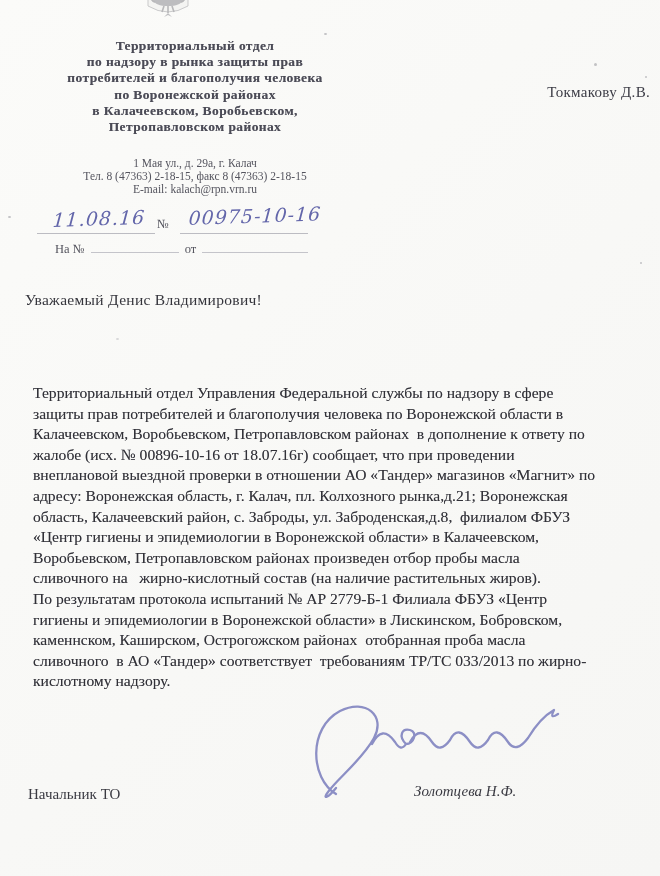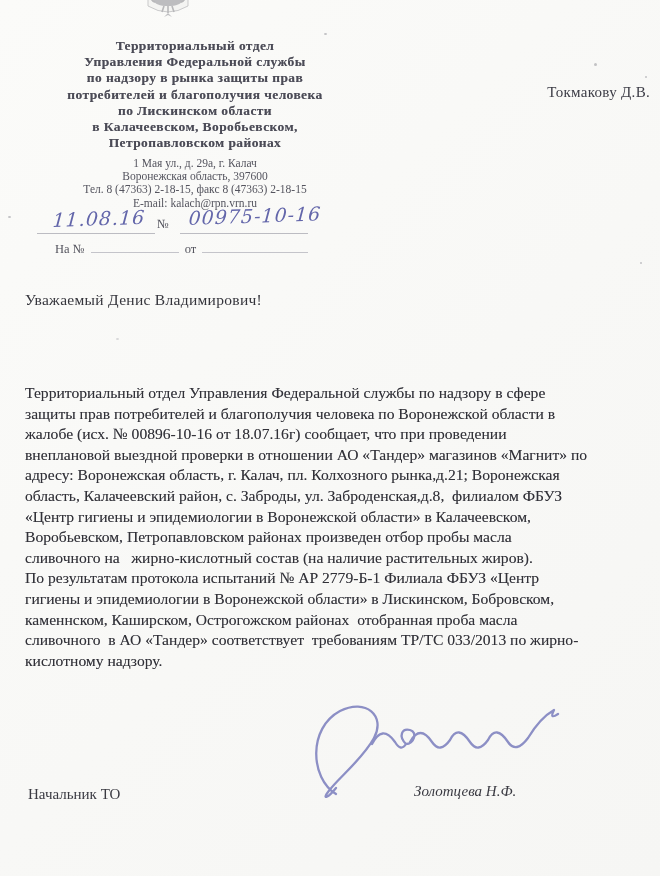--- a/index.html
+++ b/index.html
@@ -46,21 +46,21 @@
   .reply-row{left:55px;top:241px;font-size:12.5px;color:#54545e;}
   .reply-line{display:inline-block;border-bottom:1px solid #c4c4ca;height:11px;}
   .rl1{width:88px;margin:0 6px 0 6px;}
   .rl2{width:106px;margin-left:6px;}
   
   .salutation{
     left:25px;top:291px;width:620px;text-align:left;
     font-size:15.5px;color:#35353c;letter-spacing:.3px;
   }
   .body-block{
-    left:25px;top:383px;width:628px;
+    left:33px;top:383px;width:628px;
     font-size:15.6px;line-height:20.6px;color:#313138;
     text-shadow:0 0 .4px rgba(50,50,60,.4);
   }
   .body-line{white-space:pre;}
   
   .sign-svg{left:302px;top:698px;width:285px;height:100px;}
   .sig-position{left:28px;top:786px;font-size:15px;color:#3a3a42;}
   .sig-name{left:414px;top:783px;font-size:15px;color:#3a3a42;font-style:italic;}
   
   .speck{position:absolute;border-radius:50%;background:#c2c2c4;}
@@ -73,52 +73,51 @@
   <svg class="abs emblem" viewBox="0 0 52 40" fill="none">
     <path d="M6 2 L46 2 L46 22 Q26 34 6 22 Z" stroke="#b9b9bb" stroke-width="1" fill="#f2f2f0"></path>
     <path d="M26 6 C18 6 12 10 12 16 C12 20 18 22 26 22 C34 22 40 20 40 16 C40 10 34 6 26 6 Z" fill="#a9a9ad"></path>
     <path d="M14 8 C8 10 8 16 13 18 M38 8 C44 10 44 16 39 18" stroke="#a2a2a6" stroke-width="2"></path>
     <path d="M22 22 L20 28 M26 22 L26 29 M30 22 L32 28" stroke="#a2a2a6" stroke-width="1.6"></path>
     <path d="M26 29 L22 33 L26 31 L30 33 Z" fill="#a9a9ad"></path>
   </svg>
 
   <div class="abs org-block">
     <div>Территориальный отдел</div>
-    <div>Управления Федеральной службы</div>
     <div>по надзору в рынка защиты прав</div>
     <div>потребителей и благополучия человека</div>
-    <div>по Лискинском области</div>
+    <div>по Воронежской районах</div>
     <div>в Калачеевском, Воробьевском,</div>
     <div>Петропавловском  районах</div>
   </div>
 
   <div class="abs recipient">Токмакову Д.В.</div>
 
   <div class="abs addr-block">
     <div>1 Мая ул., д. 29а, г. Калач</div>
-    <div>Воронежская область, 397600</div>
     <div>Тел. 8 (47363) 2-18-15, факс 8 (47363) 2-18-15</div>
     <div>E-mail: kalach@rpn.vrn.ru</div>
   </div>
 
   <div class="abs hw hw-date">11.08.16</div>
   <div class="abs u-line line-date"></div>
   <div class="abs num-sign">№</div>
   <div class="abs hw hw-num">00975-10-16</div>
   <div class="abs u-line line-num"></div>
 
   <div class="abs reply-row">
     <span>На №</span><span class="reply-line rl1"></span><span>от</span><span class="reply-line rl2"></span>
   </div>
 
   <div class="abs salutation">Уважаемый Денис Владимирович!</div>
 
   <div class="abs body-block">
     <div class="body-line">Территориальный отдел Управления Федеральной службы по надзору в сфере</div>
     <div class="body-line">защиты прав потребителей и благополучия человека по Воронежской области в</div>
+    <div class="body-line">Калачеевском, Воробьевском, Петропавловском районах  в дополнение к ответу по</div>
     <div class="body-line">жалобе (исх. № 00896-10-16 от 18.07.16г) сообщает, что при проведении</div>
     <div class="body-line">внеплановой выездной проверки в отношении АО «Тандер» магазинов «Магнит» по</div>
     <div class="body-line">адресу: Воронежская область, г. Калач, пл. Колхозного рынка,д.21; Воронежская</div>
     <div class="body-line">область, Калачеевский район, с. Заброды, ул. Заброденская,д.8,  филиалом ФБУЗ</div>
     <div class="body-line">«Центр гигиены и эпидемиологии в Воронежской области» в Калачеевском,</div>
     <div class="body-line">Воробьевском, Петропавловском районах произведен отбор пробы масла</div>
     <div class="body-line">сливочного на   жирно-кислотный состав (на наличие растительных жиров).</div>
     <div class="body-line">По результатам протокола испытаний № АР 2779-Б-1 Филиала ФБУЗ «Центр</div>
     <div class="body-line">гигиены и эпидемиологии в Воронежской области» в Лискинском, Бобровском,</div>
     <div class="body-line">каменнском, Каширском, Острогожском районах  отобранная проба масла</div>

